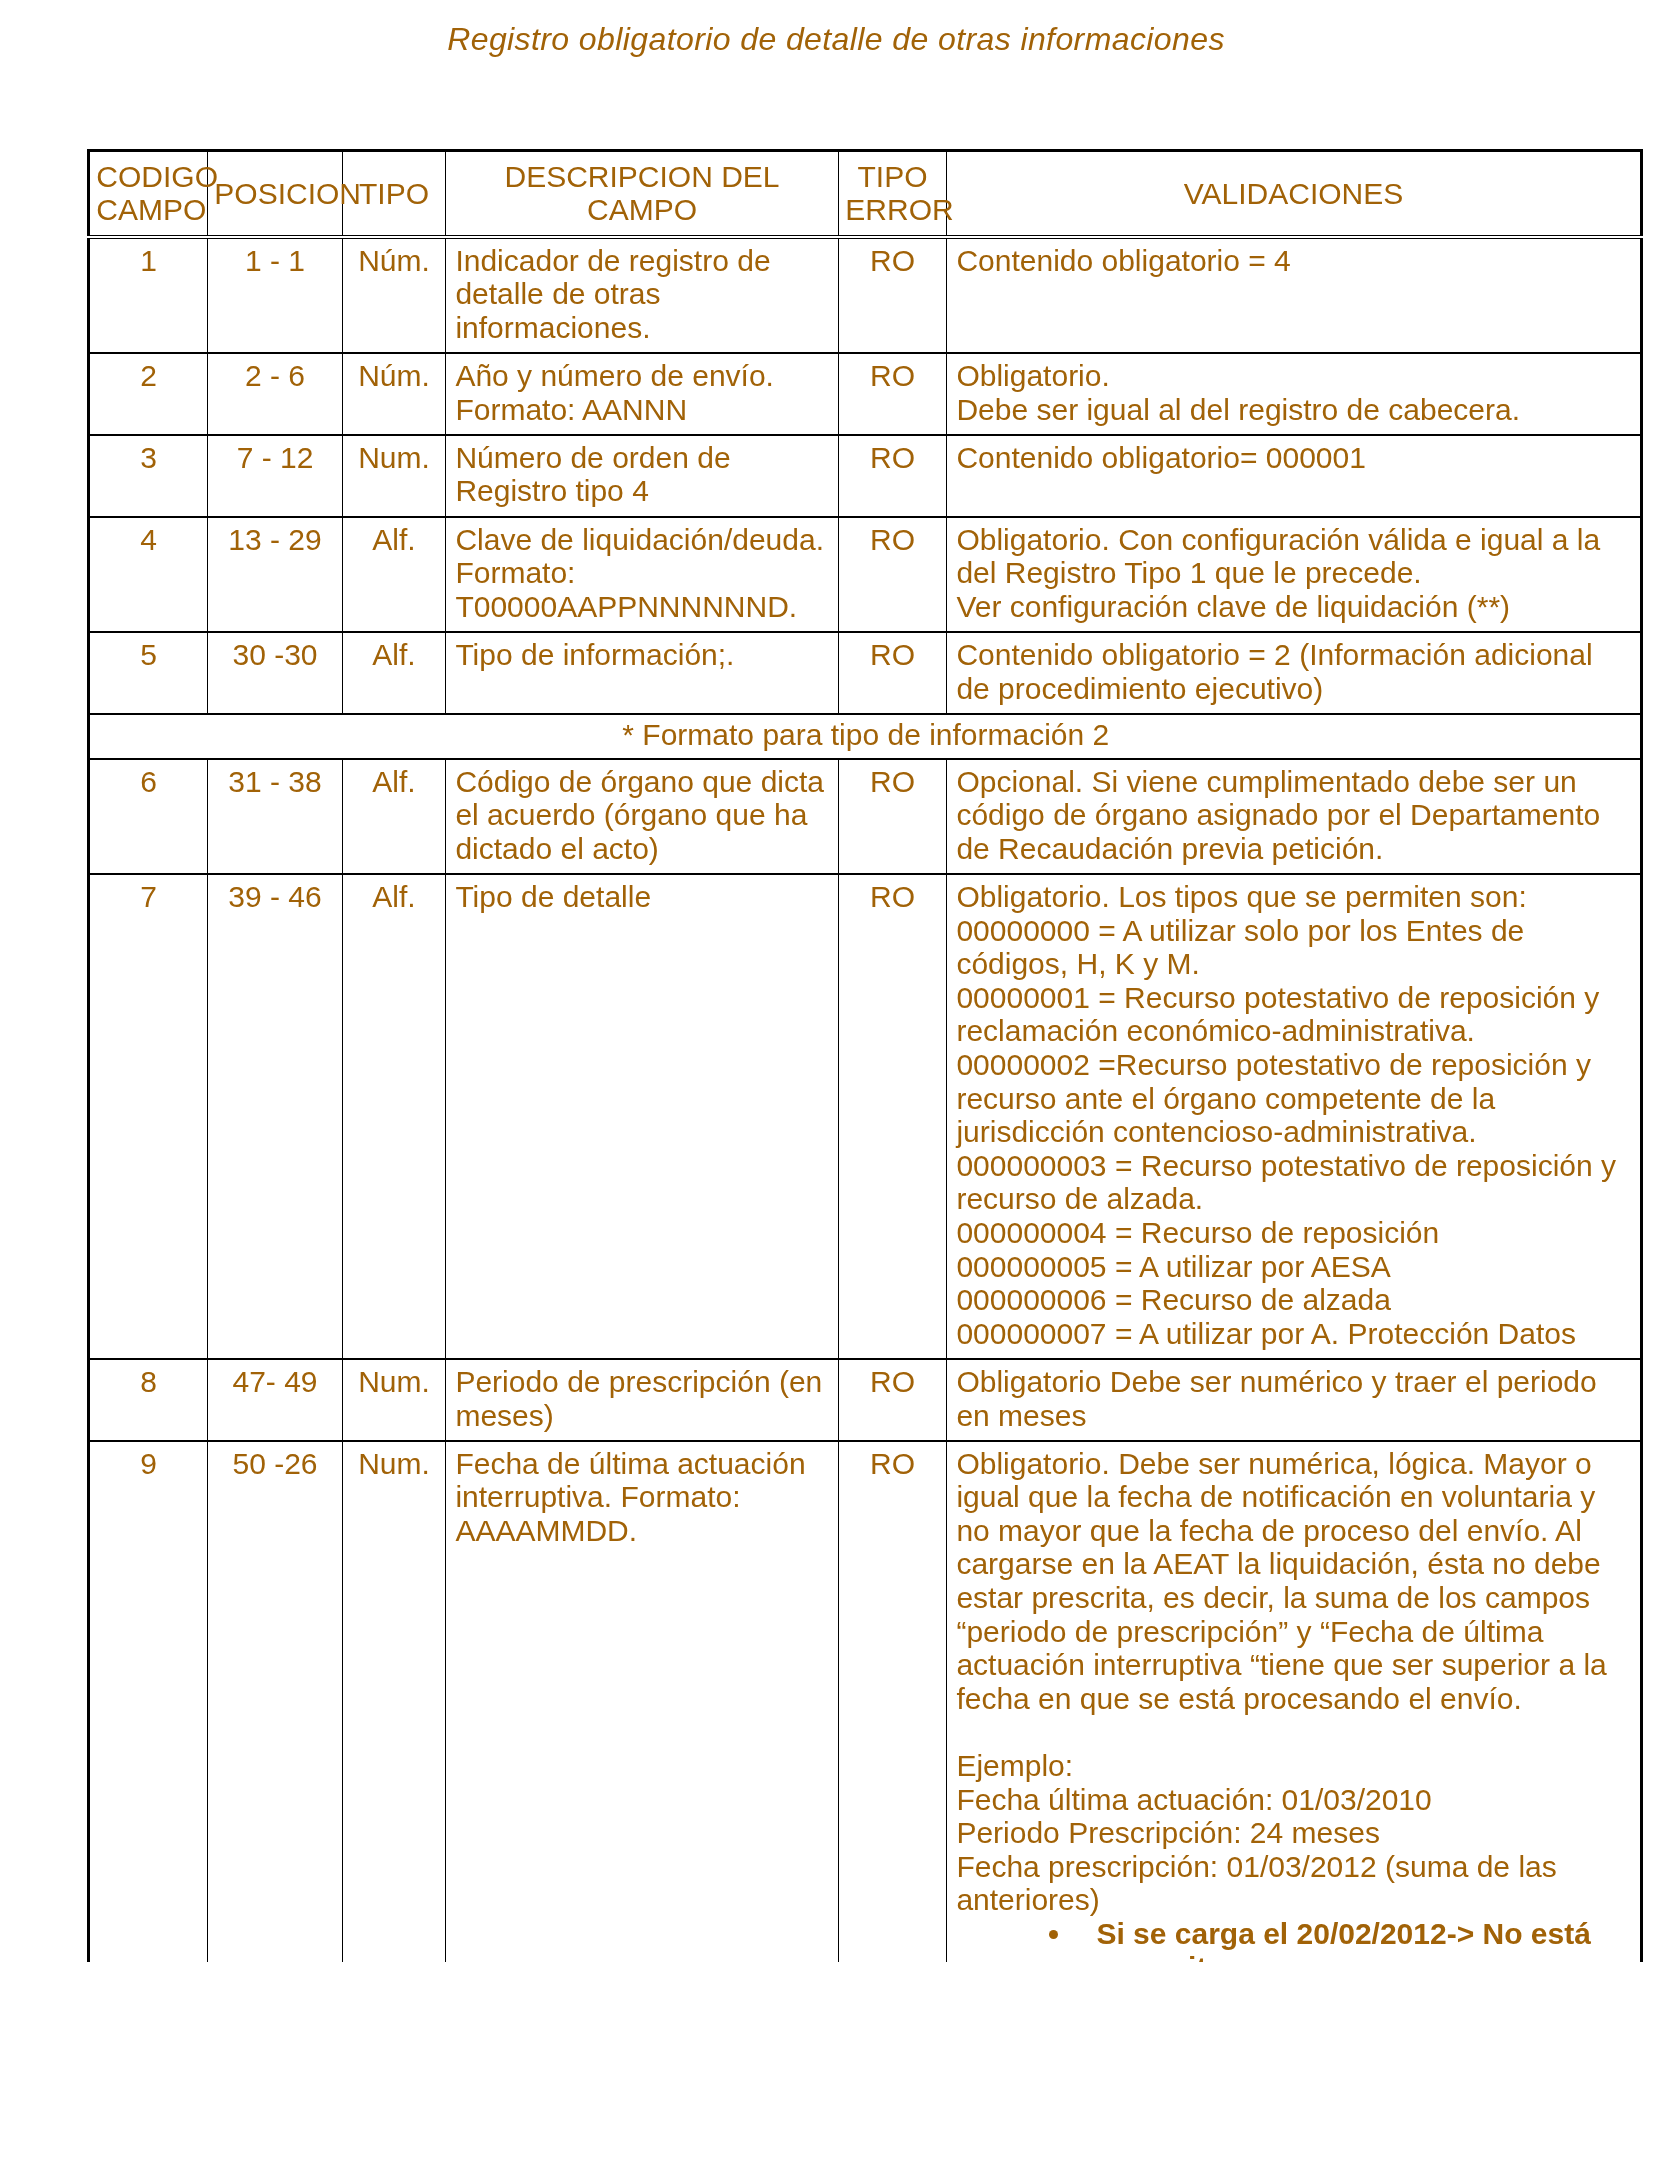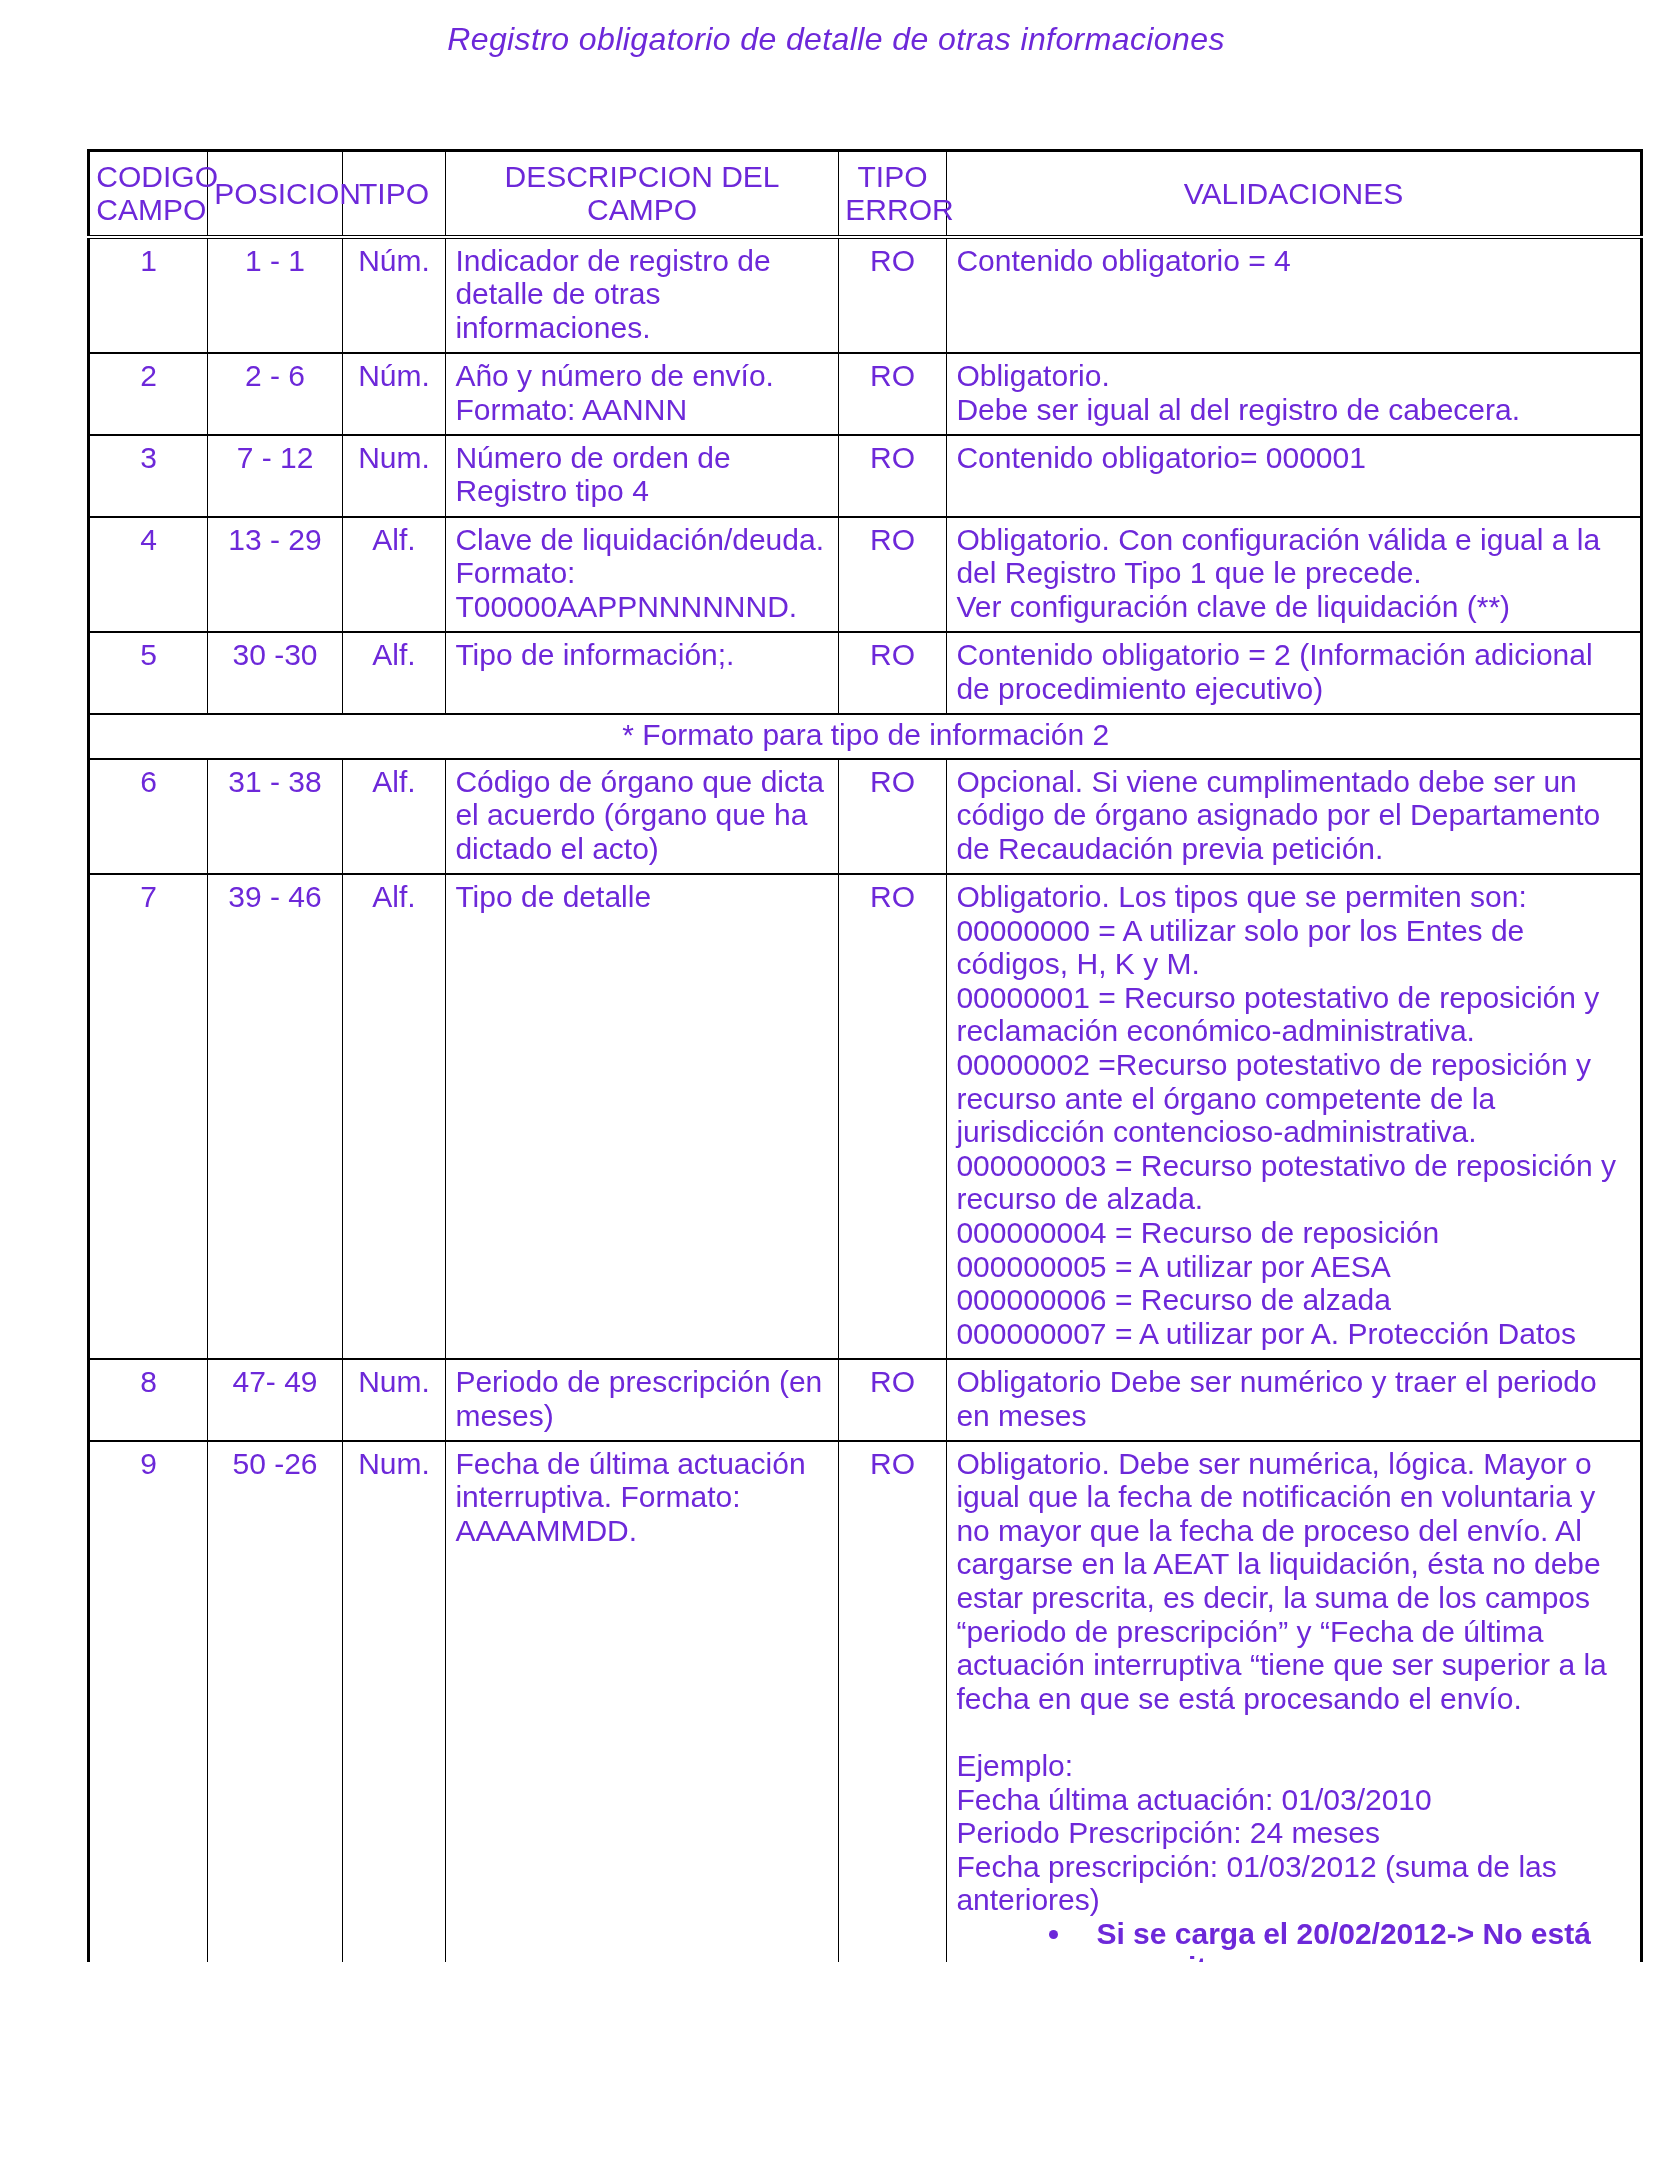--- a/index.html
+++ b/index.html
@@ -5,21 +5,21 @@
   html, body {
     margin: 0;
     padding: 0;
     background: #ffffff;
   }
   .page {
     position: relative;
     width: 1672px;
     height: 1962px;
     background: #ffffff;
-    color: #6d28d9;
+    color: #a16207;
     font-family: "Liberation Sans", "DejaVu Sans", sans-serif;
     font-size: 30px;
     line-height: 1.12;
     overflow: hidden;
   }
   .title {
     margin-top: 22px;
     text-align: center;
     font-style: italic;
     font-size: 32px;

